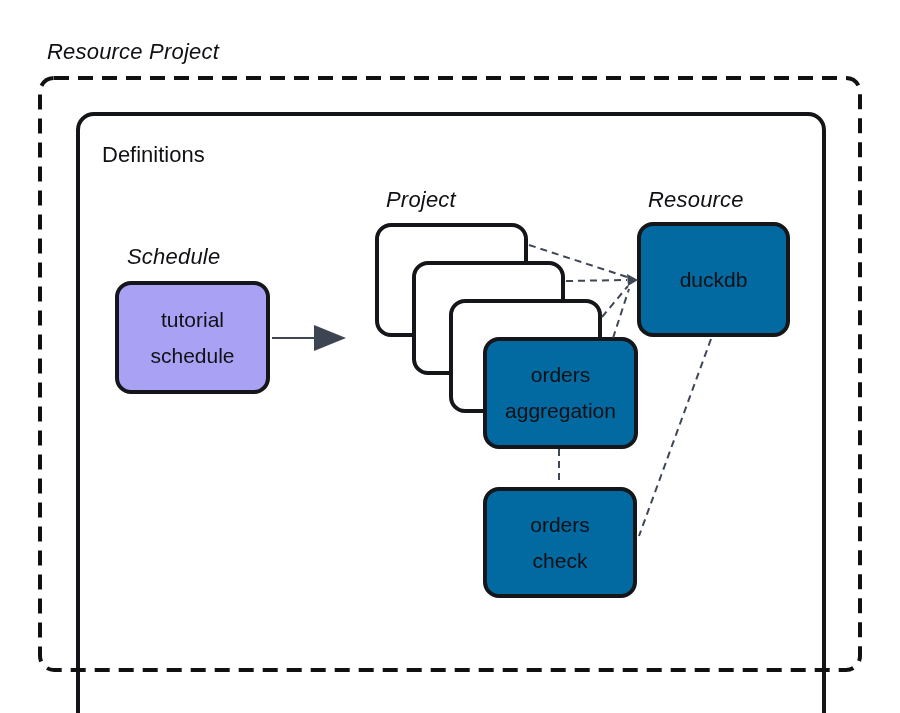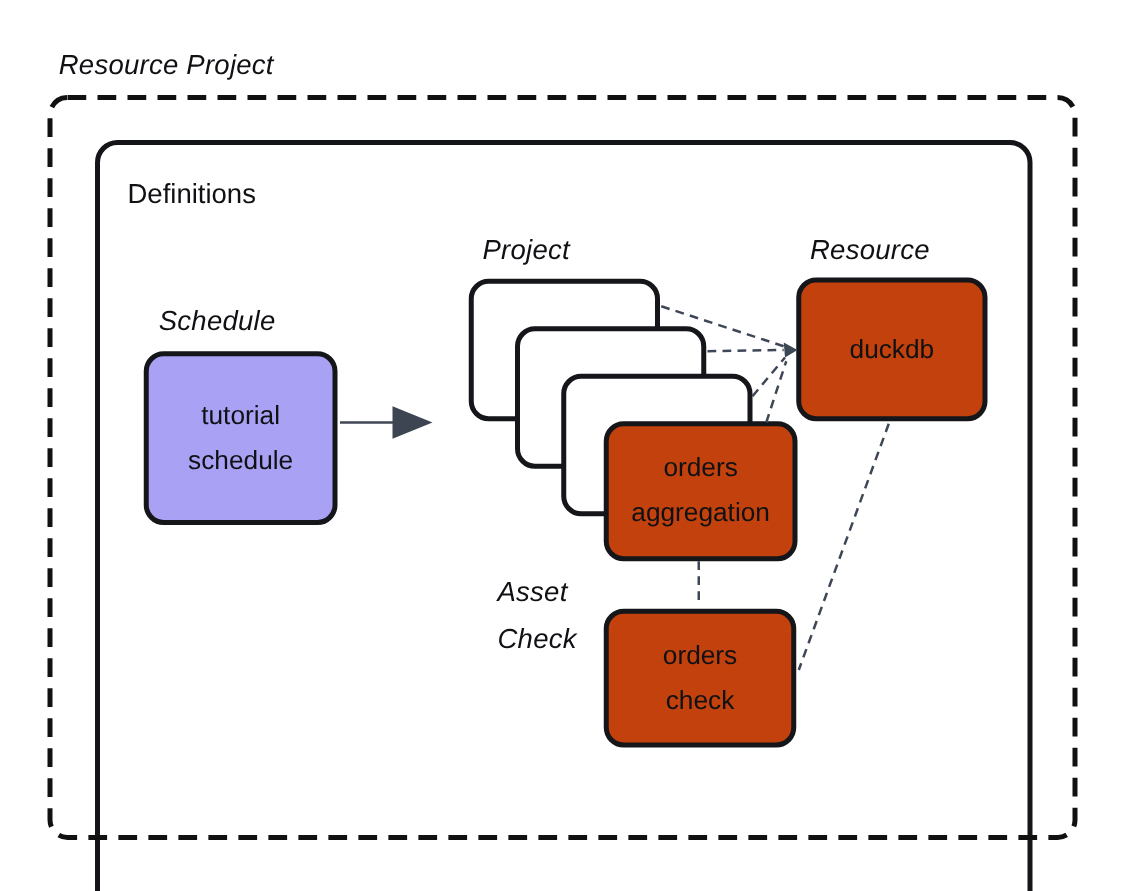--- a/index.html
+++ b/index.html
@@ -15,26 +15,26 @@
   .plain-label {
     position:absolute; font-size:22px; line-height:30px; color:#101114;
   }
   .definitions-box {
     position:absolute; left:76px; top:112px; width:750px; height:676px;
     border:4px solid #141518; border-radius:18px; background:#ffffff;
     box-sizing:border-box;
   }
   .node {
     position:absolute; box-sizing:border-box;
-    border:4px solid #15161a; border-radius:16px; background:#c2410c;
+    border:4px solid #15161a; border-radius:16px; background:#0369a1;
     display:flex; align-items:center; justify-content:center;
     text-align:center; font-size:21px; line-height:36px;
     white-space:pre-line; color:#101114;
   }
-  .node.schedule { left:115px; top:281px; width:155px; height:139px; background:#a9a1f4; }
+  .node.schedule { left:115px; top:281px; width:155px; height:113px; background:#a9a1f4; }
   .card { position:absolute; box-sizing:border-box; border:4px solid #15161a; border-radius:16px; background:#ffffff; }
   .card.c1 { left:375px; top:223px; width:153px; height:114px; }
   .card.c2 { left:412px; top:261px; width:153px; height:114px; }
   .card.c3 { left:449px; top:299px; width:153px; height:114px; }
   .node.orders-agg { left:483px; top:337px; width:155px; height:112px; }
   .node.duckdb { left:637px; top:222px; width:153px; height:115px; }
   .node.orders-check { left:483px; top:487px; width:154px; height:111px; }
   .overlay {
     position:absolute; left:0; top:0; width:900px; height:713px;
     pointer-events:none;
@@ -58,22 +58,20 @@
   <div class="grp-label" style="left:386px; top:181px;">Project</div>
   <div class="card c1"></div>
   <div class="card c2"></div>
   <div class="card c3"></div>
   <div class="node orders-agg">orders
 aggregation</div>
 
   <div class="grp-label" style="left:648px; top:181px;">Resource</div>
   <div class="node duckdb">duckdb</div>
 
-  <div class="grp-label" style="left:398px; top:455px;">Asset
-Check</div>
   <div class="node orders-check">orders
 check</div>
 
   <svg class="overlay" viewBox="0 0 900 713">
 
     <rect x="40" y="78" width="820" height="592" rx="14" fill="none" stroke="#111111" stroke-width="4" stroke-dasharray="15 9"></rect>
 
     <line x1="272" y1="338" x2="316" y2="338" stroke="#3f4654" stroke-width="2"></line>
     <polygon points="346,338 314,325 314,351" fill="#3d4553"></polygon>
 

